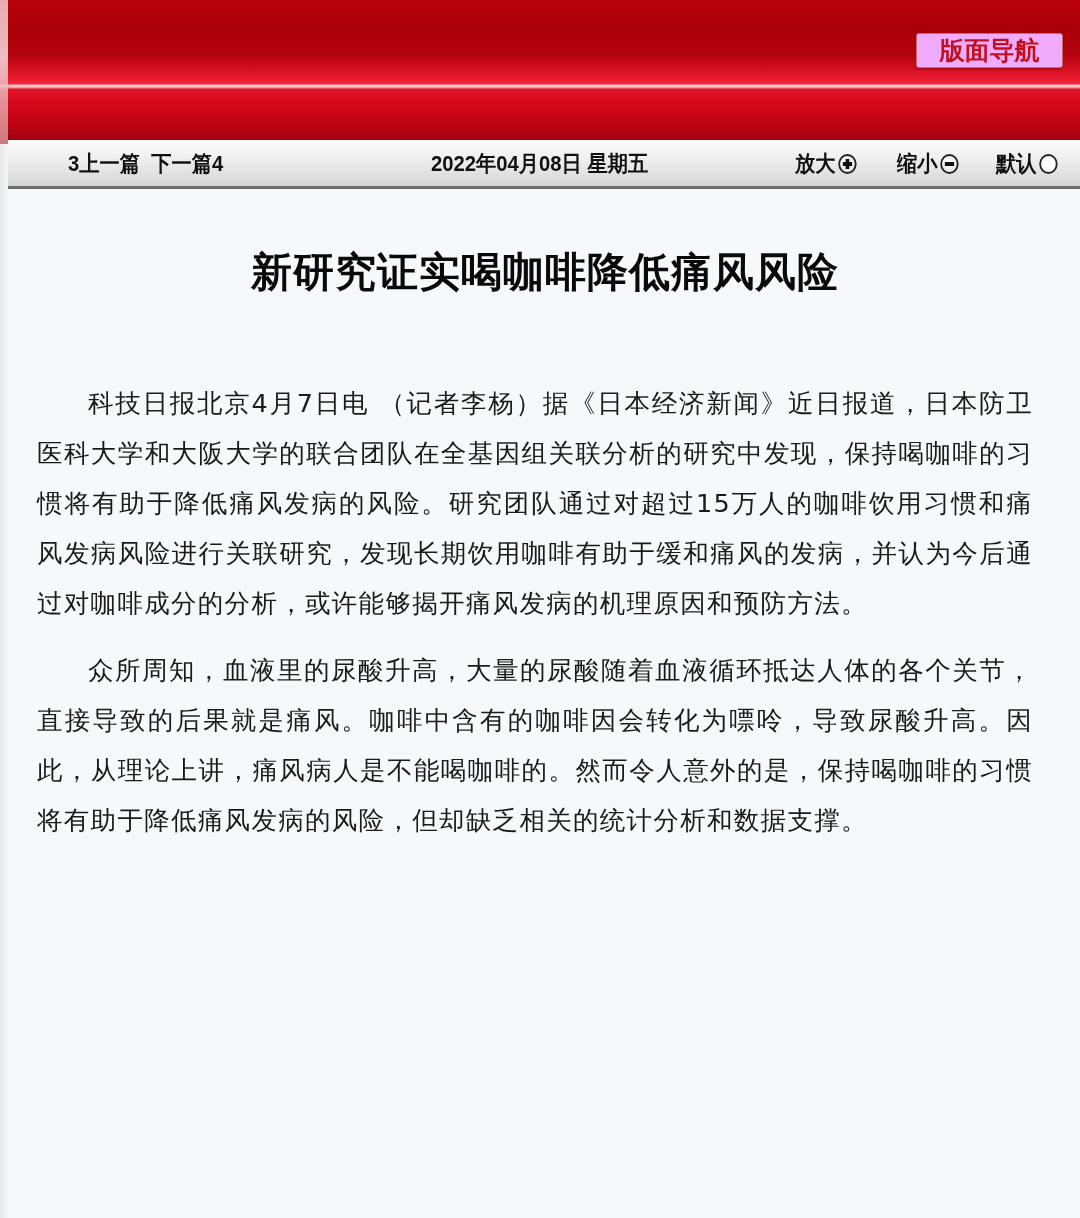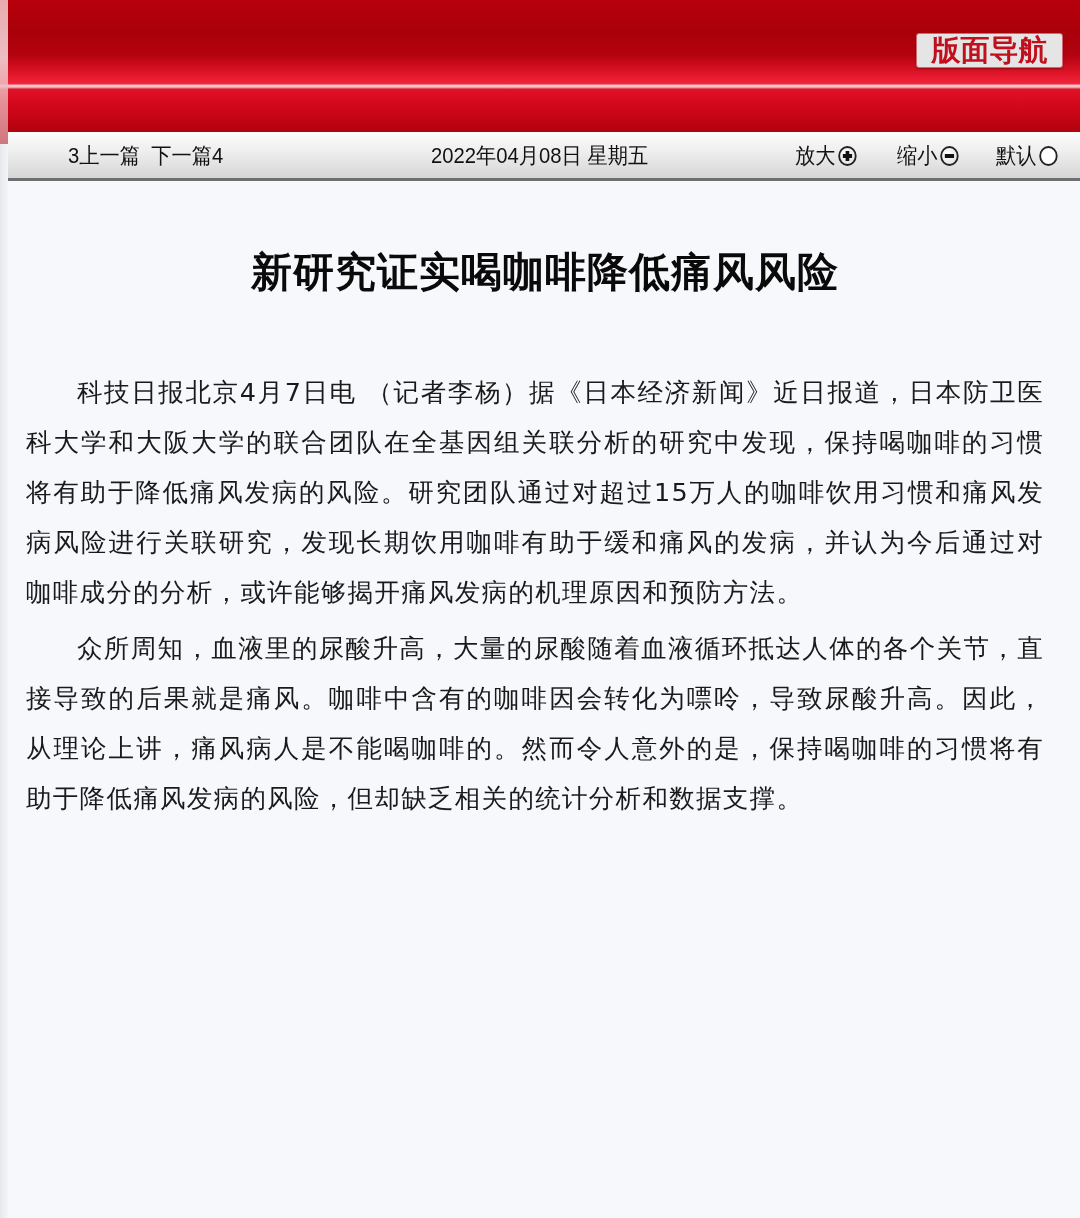--- a/index.html
+++ b/index.html
@@ -16,31 +16,32 @@
         #ffd2d6 59.5%, #f0b8be 60.5%,
         #e11227 62%, #d4081c 72%, #bd0312 86%, #9e000b 100%);
     }
     .banner-left-edge {
       position: absolute; left: 0; top: 0; width: 8px; height: 144px;
       background: linear-gradient(to bottom, #f3c9cc, #f6dfe1 40%, #e8a8ae 70%, #d78b92);
       opacity: .85;
     }
     .nav-button {
       position: absolute; left: 916px; top: 33px; width: 145px; height: 33px;
-      background: #e5e5e5; border: 1px solid #cf6a72; border-radius: 3px;
+      background: #f0abfc; border: 1px solid #cf6a72; border-radius: 3px;
       box-shadow: 0 1px 2px rgba(90,0,0,.5);
       display: flex; align-items: center; justify-content: center;
-      color: #c0101e; font-weight: bold; font-size: 29px; letter-spacing: 0px;
+      color: #c0101e; font-weight: bold; font-size: 25px; letter-spacing: 0px;
       cursor: pointer;
     }
     .toolbar {
-      position: absolute; left: 8px; top: 132px; width: 1072px; height: 49px;
+      position: absolute; left: 8px; top: 140px; width: 1072px; height: 49px;
       background: linear-gradient(to bottom, #fbfbfb 0%, #efefef 40%, #d6d6d6 100%);
       border-bottom: 3px solid #6e6e6e;
       box-sizing: border-box;
+      font-weight: bold;
     }
     .toolbar .item {
       position: absolute; top: 9px; font-size: 22px; color: #111;
       font-family: "Liberation Sans", "DejaVu Sans", sans-serif;
       transform: scaleX(0.92); transform-origin: left center;
       cursor: pointer; white-space: nowrap;
     }
     .prev-next { left: 60px; }
     .prev-next span { cursor: pointer; }
     .date { left: 423px; cursor: default !important; }
@@ -65,21 +66,21 @@
     }
     .headline {
       position: absolute; left: 0; top: 218px; width: 1090px; text-align: center;
       font-size: 41px; font-weight: bold; color: #0a0a0a; letter-spacing: 1px;
     }
     .article {
       position: absolute; left: 20px; top: 361px; width: 1030px;
       font-size: 25.5px; line-height: 50px; color: #1a1a1a;
       letter-spacing: 1.3px;
     }
-    .article p { margin: 6px; text-indent: 2em; text-align: justify; }
+    .article p { margin: 17px; text-indent: 2em; text-align: justify; }
     .watermark {
       position: absolute; left: 712px; top: 1222px; font-size: 26px; color: rgba(150,150,150,.55);
       letter-spacing: 1px; white-space: nowrap;
       text-shadow: 0 0 1px rgba(255,255,255,.9);
     }
     .weibo-icon {
       display: inline-block; width: 36px; height: 28px; position: relative; vertical-align: -4px;
     }
   </style>
 </head>

